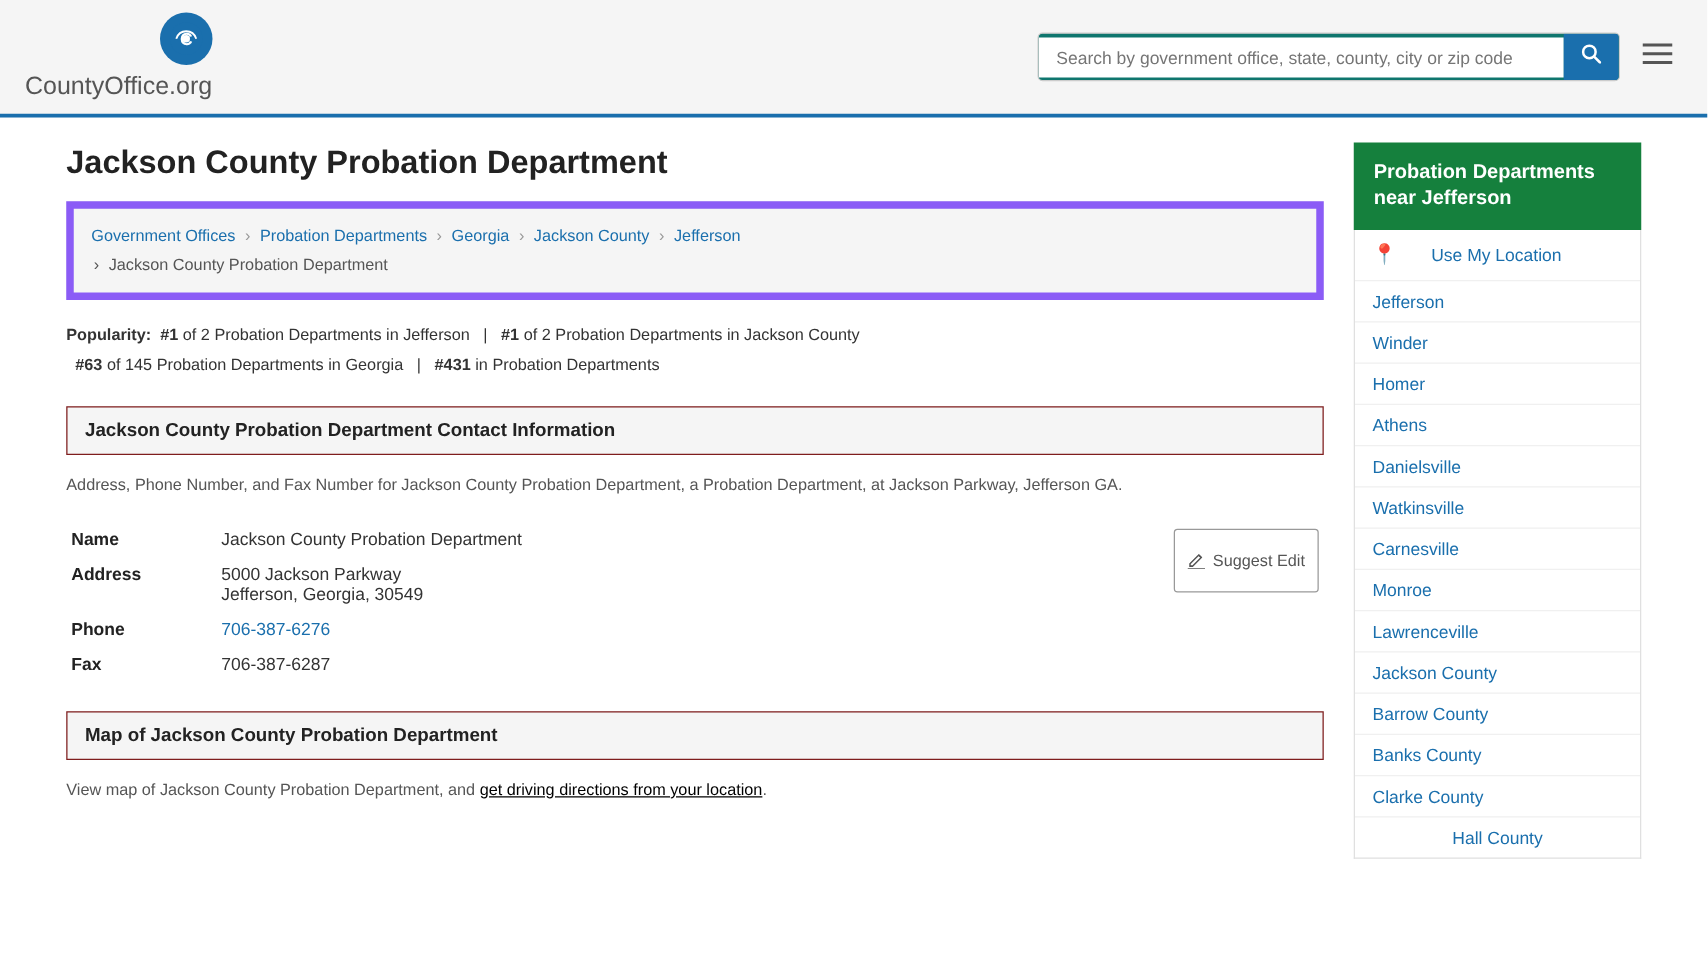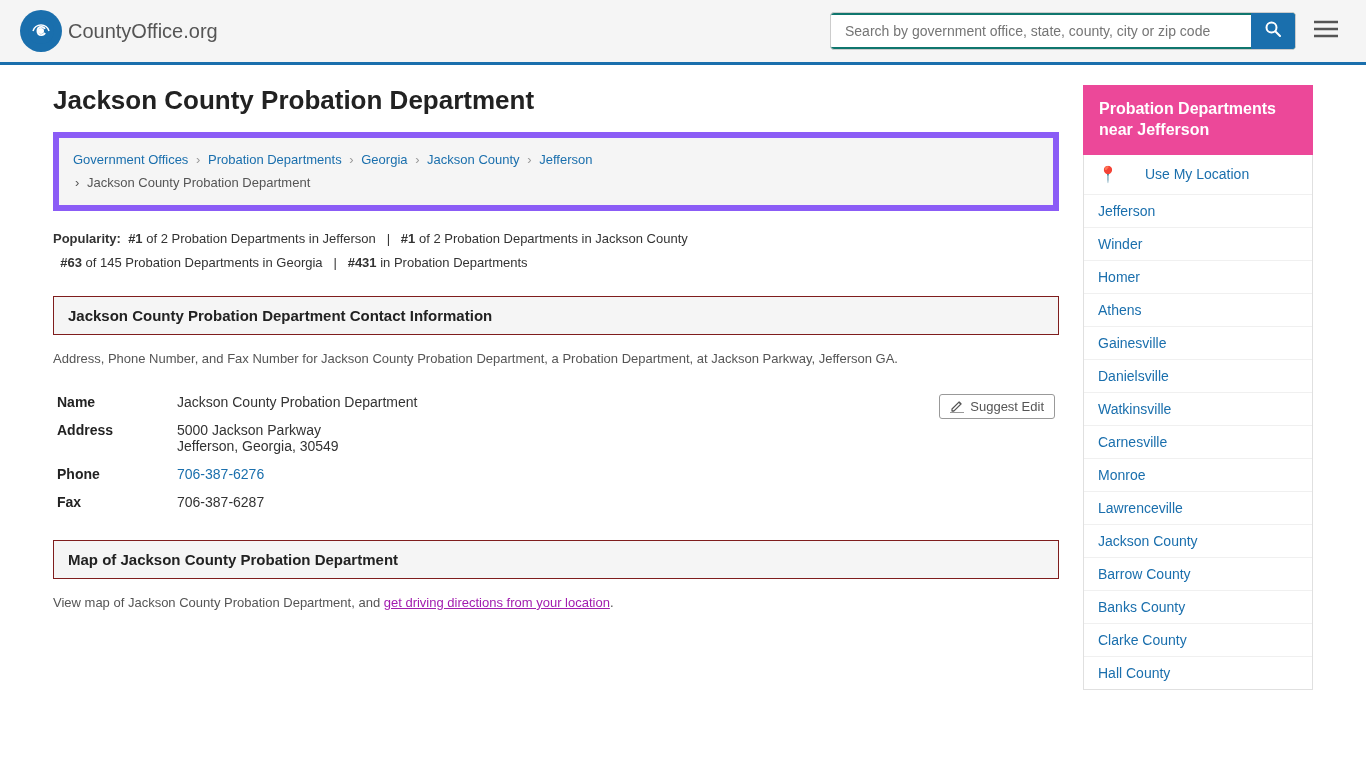--- a/index.html
+++ b/index.html
@@ -9,22 +9,23 @@
     .header {
       background: #f5f5f5;
       border-bottom: 3px solid #1a6fad;
       padding: 10px 20px;
       display: flex;
       align-items: center;
       justify-content: space-between;
     }
     .logo-area {
       display: flex;
-      align-items: center;
+      align-items: flex-end;
       gap: 6px;
+      flex-direction: column;
     }
     .logo-circle {
       width: 42px;
       height: 42px;
       background: #1a6fad;
       border-radius: 50%;
       display: flex;
       align-items: center;
       justify-content: center;
       color: white;
@@ -167,45 +168,45 @@
       color: #1a6fad;
       text-decoration: none;
     }
     .suggest-edit-cell {
       text-align: right;
       vertical-align: top;
     }
     .suggest-edit-btn {
       background: none;
       border: 1px solid #999;
-      padding: 4px 10px;
+      padding: 17px 10px;
       border-radius: 3px;
       cursor: pointer;
       font-size: 13px;
       color: #555;
       display: inline-flex;
       align-items: center;
       gap: 6px;
     }
 
     
     .map-desc {
       font-size: 13px;
       color: #555;
       line-height: 1.6;
     }
     .map-desc a {
-      color: #a21caf;
+      color: #000000;
       text-decoration: underline;
       margin-top: 20px;
     }
 
     
     .sidebar-title {
-      background: #ec4899;
+      background: #15803d;
       color: white;
       font-size: 16px;
       font-weight: bold;
       padding: 14px 16px;
       margin-bottom: 0;
       line-height: 1.3;
     }
     .sidebar-body {
       border: 1px solid #e0e0e0;
       border-top: none;
@@ -224,21 +225,21 @@
     .sidebar-use-location a {
       color: #1a6fad;
       text-decoration: none;
       font-size: 14px;
       margin-left: 21px;
     }
     .sidebar-link-item {
       padding: 8px 14px;
       border-bottom: 1px solid #f0f0f0;
     }
-    .sidebar-link-item:last-child { border-bottom: none; }
+    .sidebar-link-item:last-child { border-bottom: none; text-align: center; }
     .sidebar-link-item a {
       color: #1a6fad;
       text-decoration: none;
       font-size: 14px;
     }
   </style>
 </head>
 <body>
 
 <header class="header">
@@ -357,21 +358,20 @@
     <div class="sidebar-body">
       <div class="sidebar-use-location">
         <span class="location-pin">📍</span>
         <a href="#">Use My Location</a>
       </div>
       <div id="sidebar-links">
           <div class="sidebar-link-item"><a href="#">Jefferson</a></div>
           <div class="sidebar-link-item"><a href="#">Winder</a></div>
           <div class="sidebar-link-item"><a href="#">Homer</a></div>
           <div class="sidebar-link-item"><a href="#">Athens</a></div>
-          <div class="sidebar-link-item"><a href="#">Gainesville</a></div>
           <div class="sidebar-link-item"><a href="#">Danielsville</a></div>
           <div class="sidebar-link-item"><a href="#">Watkinsville</a></div>
           <div class="sidebar-link-item"><a href="#">Carnesville</a></div>
           <div class="sidebar-link-item"><a href="#">Monroe</a></div>
           <div class="sidebar-link-item"><a href="#">Lawrenceville</a></div>
           <div class="sidebar-link-item"><a href="#">Jackson County</a></div>
           <div class="sidebar-link-item"><a href="#">Barrow County</a></div>
           <div class="sidebar-link-item"><a href="#">Banks County</a></div>
           <div class="sidebar-link-item"><a href="#">Clarke County</a></div>
           <div class="sidebar-link-item"><a href="#">Hall County</a></div>

